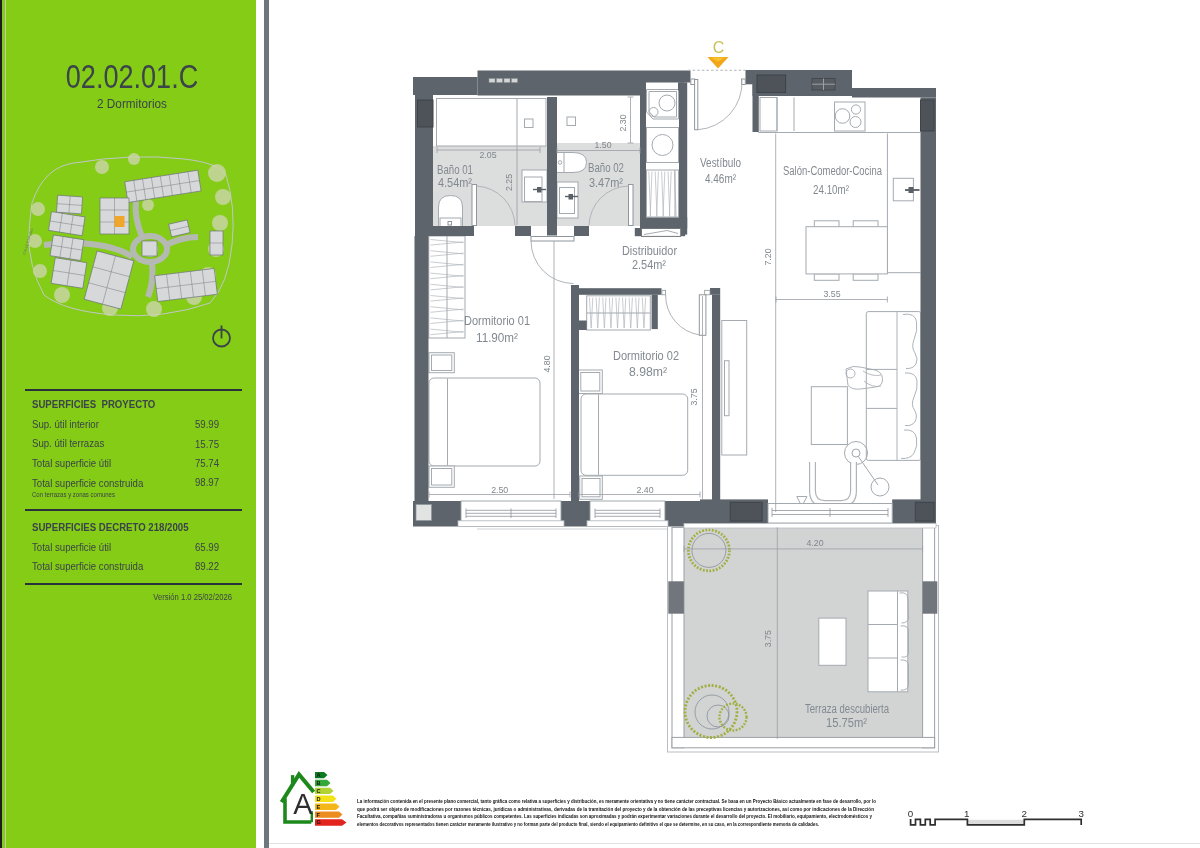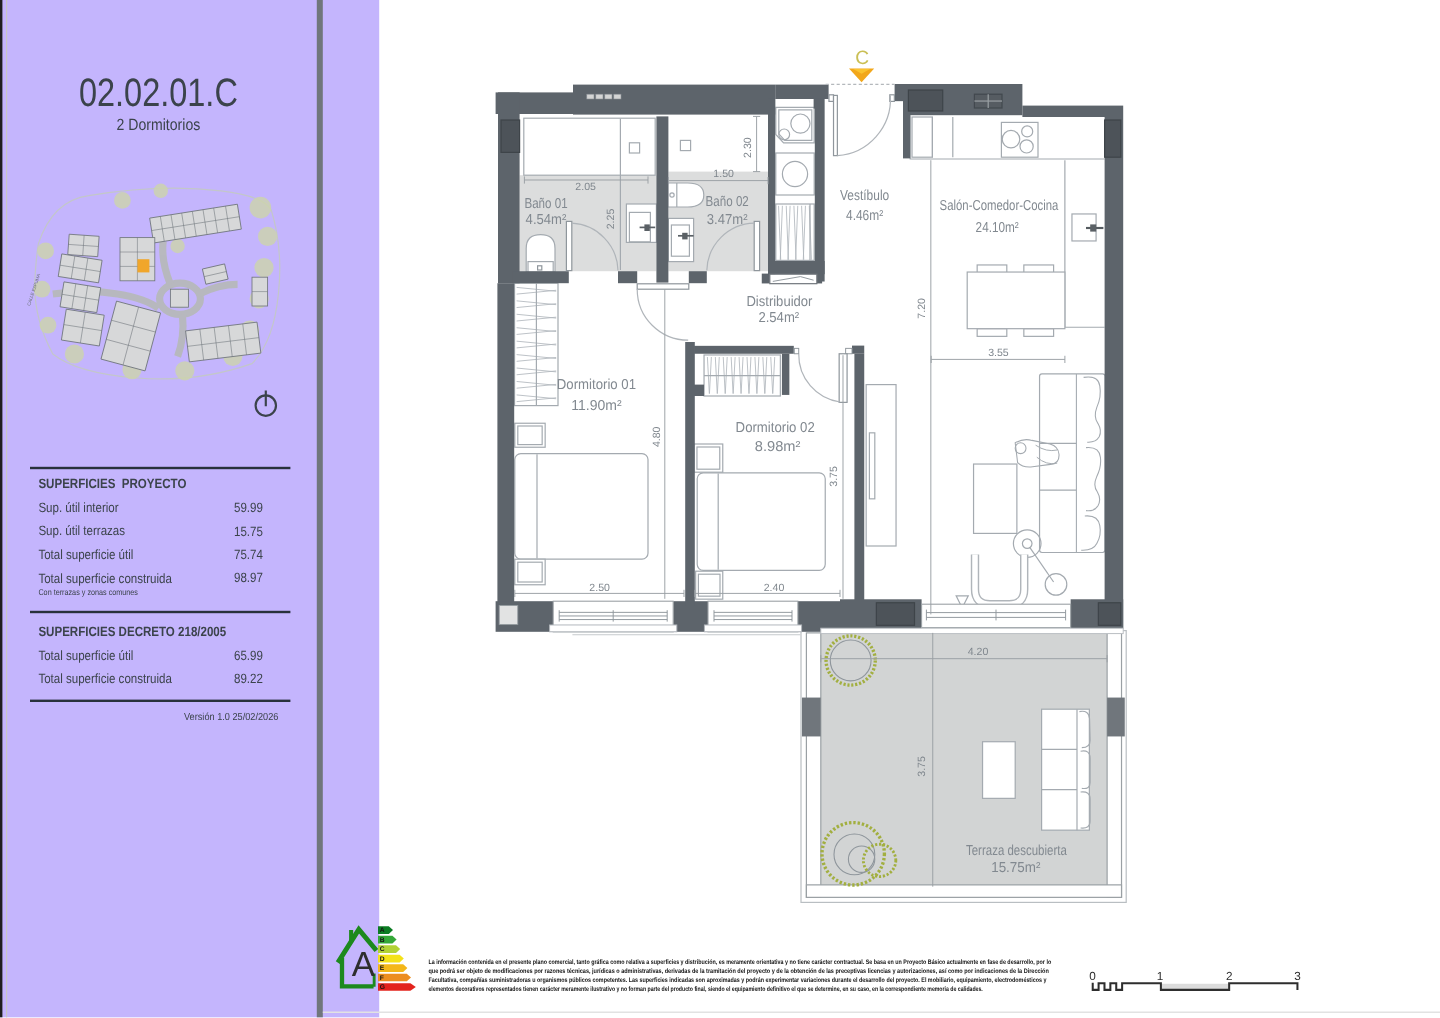--- a/index.html
+++ b/index.html
@@ -1,18 +1,18 @@
 <!DOCTYPE html>
 <html><head>
 <meta charset="utf-8">
 <style>
   html,body{margin:0;padding:0;}
   body{width:1200px;height:848px;position:relative;background:#ffffff;
        font-family:"Liberation Sans",sans-serif;overflow:hidden;}
-  #sidebar{position:absolute;left:0;top:0;width:316px;height:848px;background:#c4b5fd;}
+  #sidebar{position:absolute;left:0;top:0;width:256px;height:848px;background:#84cc16;}
   #sidebar .edge{position:absolute;left:0;top:0;width:2px;height:848px;background:#1e1e1e;}
   #sepbar{position:absolute;left:264px;top:0;width:5px;height:848px;background:#70767c;}
   #title{position:absolute;left:0;top:58px;width:264px;text-align:center;
          font-size:33px;color:#3b434b;transform:scale(0.82,1);transform-origin:50% 0;}
   #subtitle{position:absolute;left:0;top:96px;width:264px;text-align:center;
          font-size:13.5px;color:#3b434b;transform:scale(0.87,1);transform-origin:50% 0;}
   .rule{position:absolute;left:25px;width:217px;height:2.4px;background:#28313c;}
   .hdr{font-weight:bold;font-size:11.2px;color:#3b434b;}
   .row{position:absolute;font-size:11.2px;color:#3b434b;white-space:nowrap;transform:scale(0.86,1);transform-origin:0 50%;}
   .val{position:absolute;font-size:11.2px;color:#3b434b;transform:scale(0.86,1);transform-origin:0 50%;}

